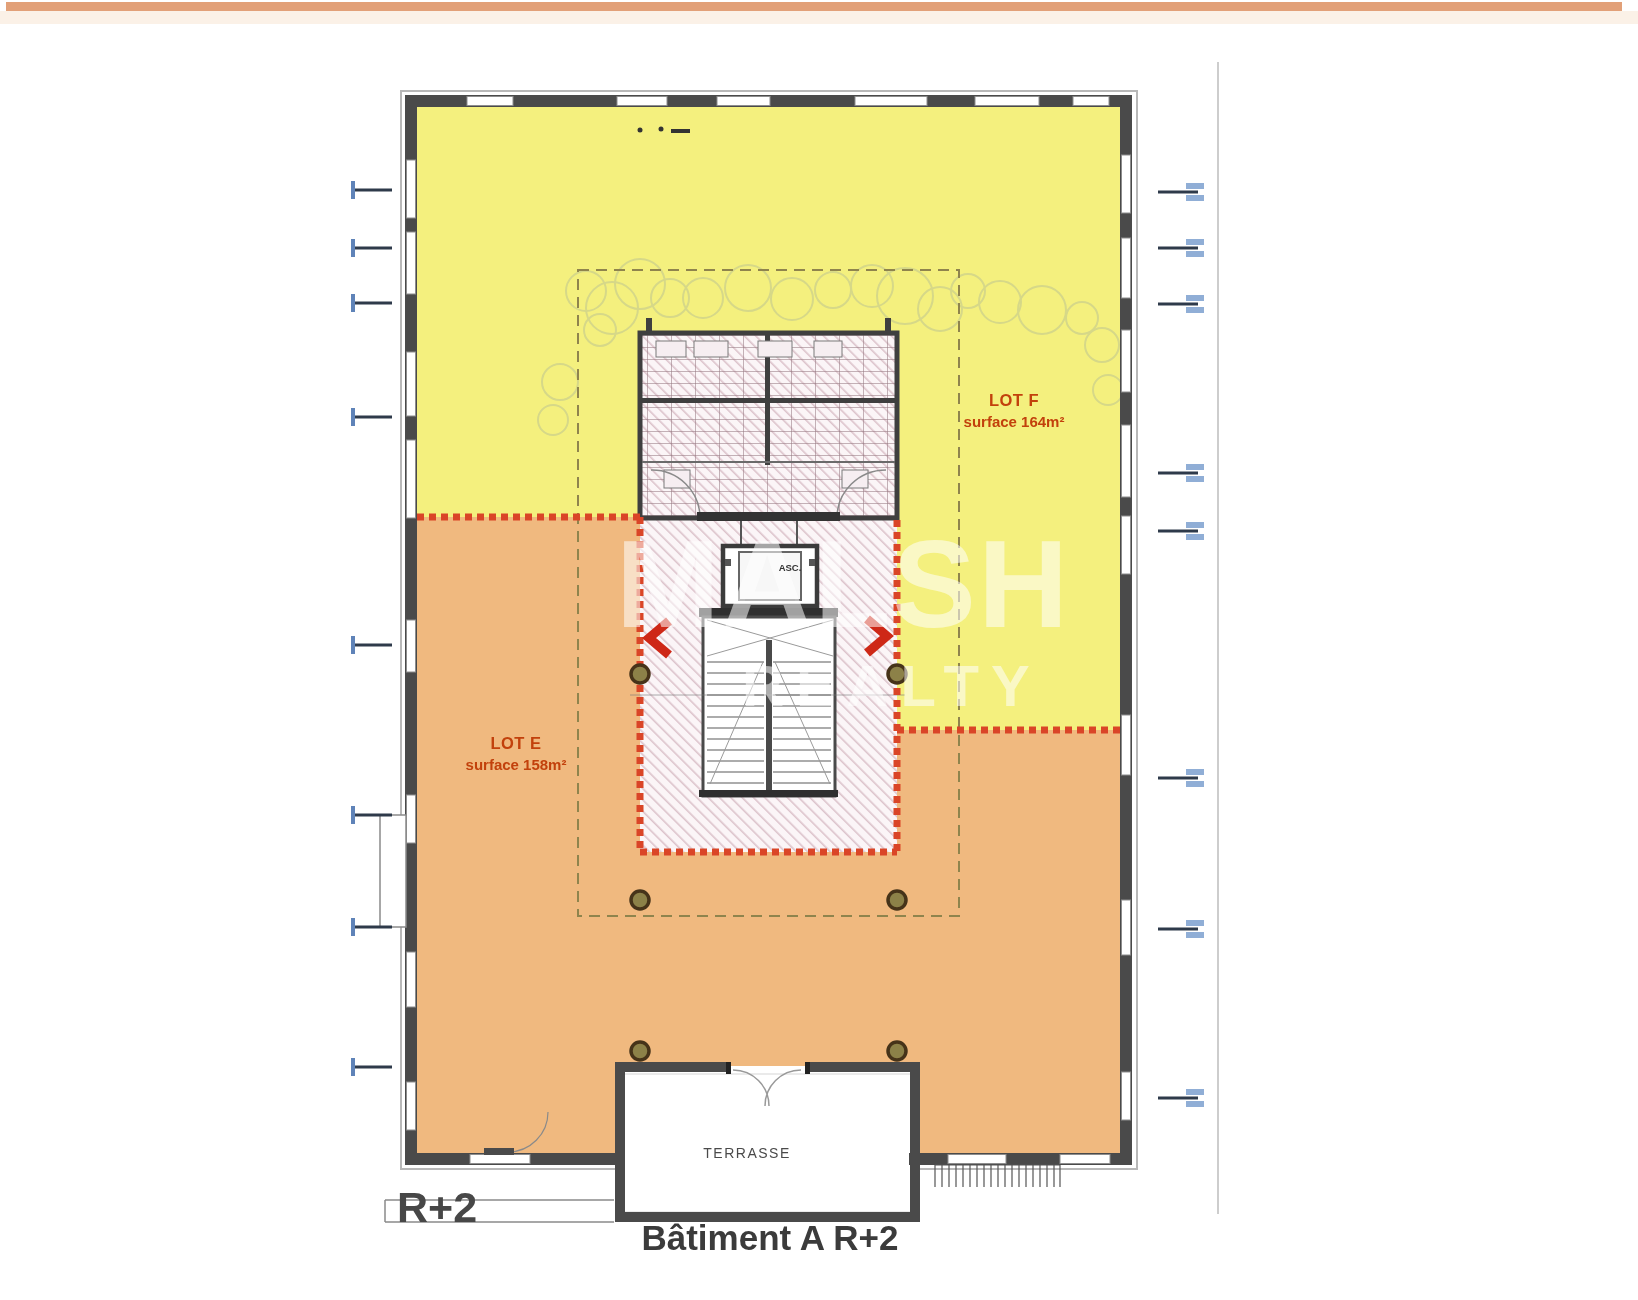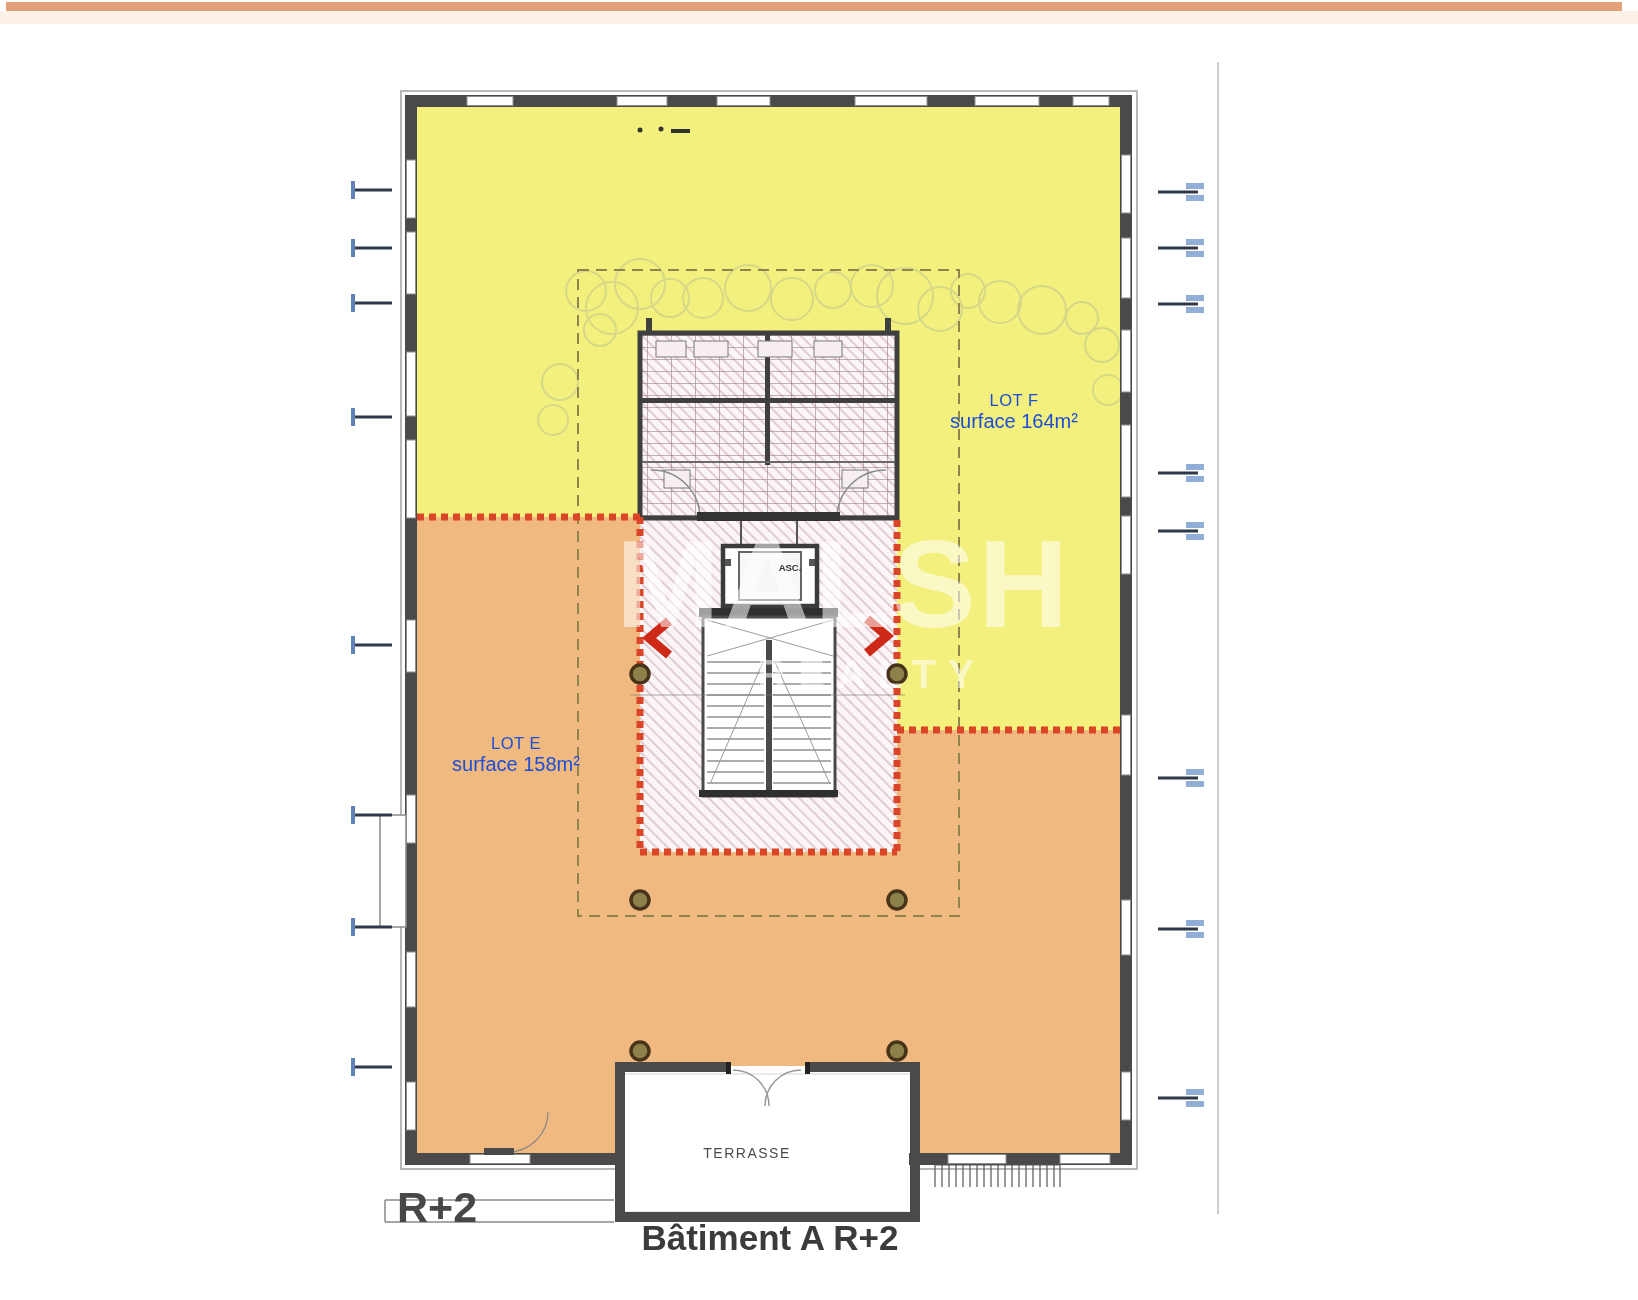--- a/index.html
+++ b/index.html
@@ -2,30 +2,30 @@
 <html><head>
 <meta charset="utf-8">
 <style>
   html,body{margin:0;padding:0;background:#ffffff;}
   .stage{position:relative;width:1638px;height:1300px;background:#ffffff;overflow:hidden;
          font-family:"Liberation Sans", sans-serif;}
   .top-bar{position:absolute;left:6px;top:2px;width:1616px;height:9px;background:#e2a078;}
   .top-band{position:absolute;left:0;top:11px;width:1638px;height:13px;background:#fbf1e7;}
   svg.plan{position:absolute;left:0;top:0;}
   .label{position:absolute;z-index:6;}
-  .lot-label{width:190px;text-align:center;color:#1d4ed8;font-weight:normal;line-height:21px;}
+  .lot-label{width:190px;text-align:center;color:#c2410c;font-weight:bold;line-height:21px;}
   .lot-name{font-size:16.5px;display:block;letter-spacing:.5px;}
-  .lot-surface{font-size:20px;display:block;}
+  .lot-surface{font-size:15px;display:block;}
   .asc-label{width:58px;text-align:center;font-size:9.5px;font-weight:bold;color:#333;padding-left:20px;}
   .terrasse-label{width:160px;text-align:center;font-size:14px;letter-spacing:1.5px;color:#4a4a4a;}
   .r2-label{font-size:43px;color:#474747;font-weight:600;line-height:1;text-align:center;}
   .caption{width:420px;text-align:center;font-size:35px;color:#3b3b3b;font-weight:600;}
   .wm{position:absolute;z-index:5;color:rgba(255,255,255,0.55);font-weight:bold;pointer-events:none;}
   .wm1{left:565px;top:512px;width:460px;text-align:center;font-size:125px;letter-spacing:2px;margin-left:48px;}
-  .wm2{left:742px;top:652px;width:260px;text-align:center;font-size:40px;letter-spacing:12px;}
+  .wm2{left:742px;top:652px;width:260px;text-align:center;font-size:58px;letter-spacing:12px;}
 </style>
 </head>
 <body>
 
 <div class="stage">
 
   <div class="top-bar"></div>
   <div class="top-band"></div>
 
   <svg class="plan" width="1638" height="1300" viewBox="0 0 1638 1300">

